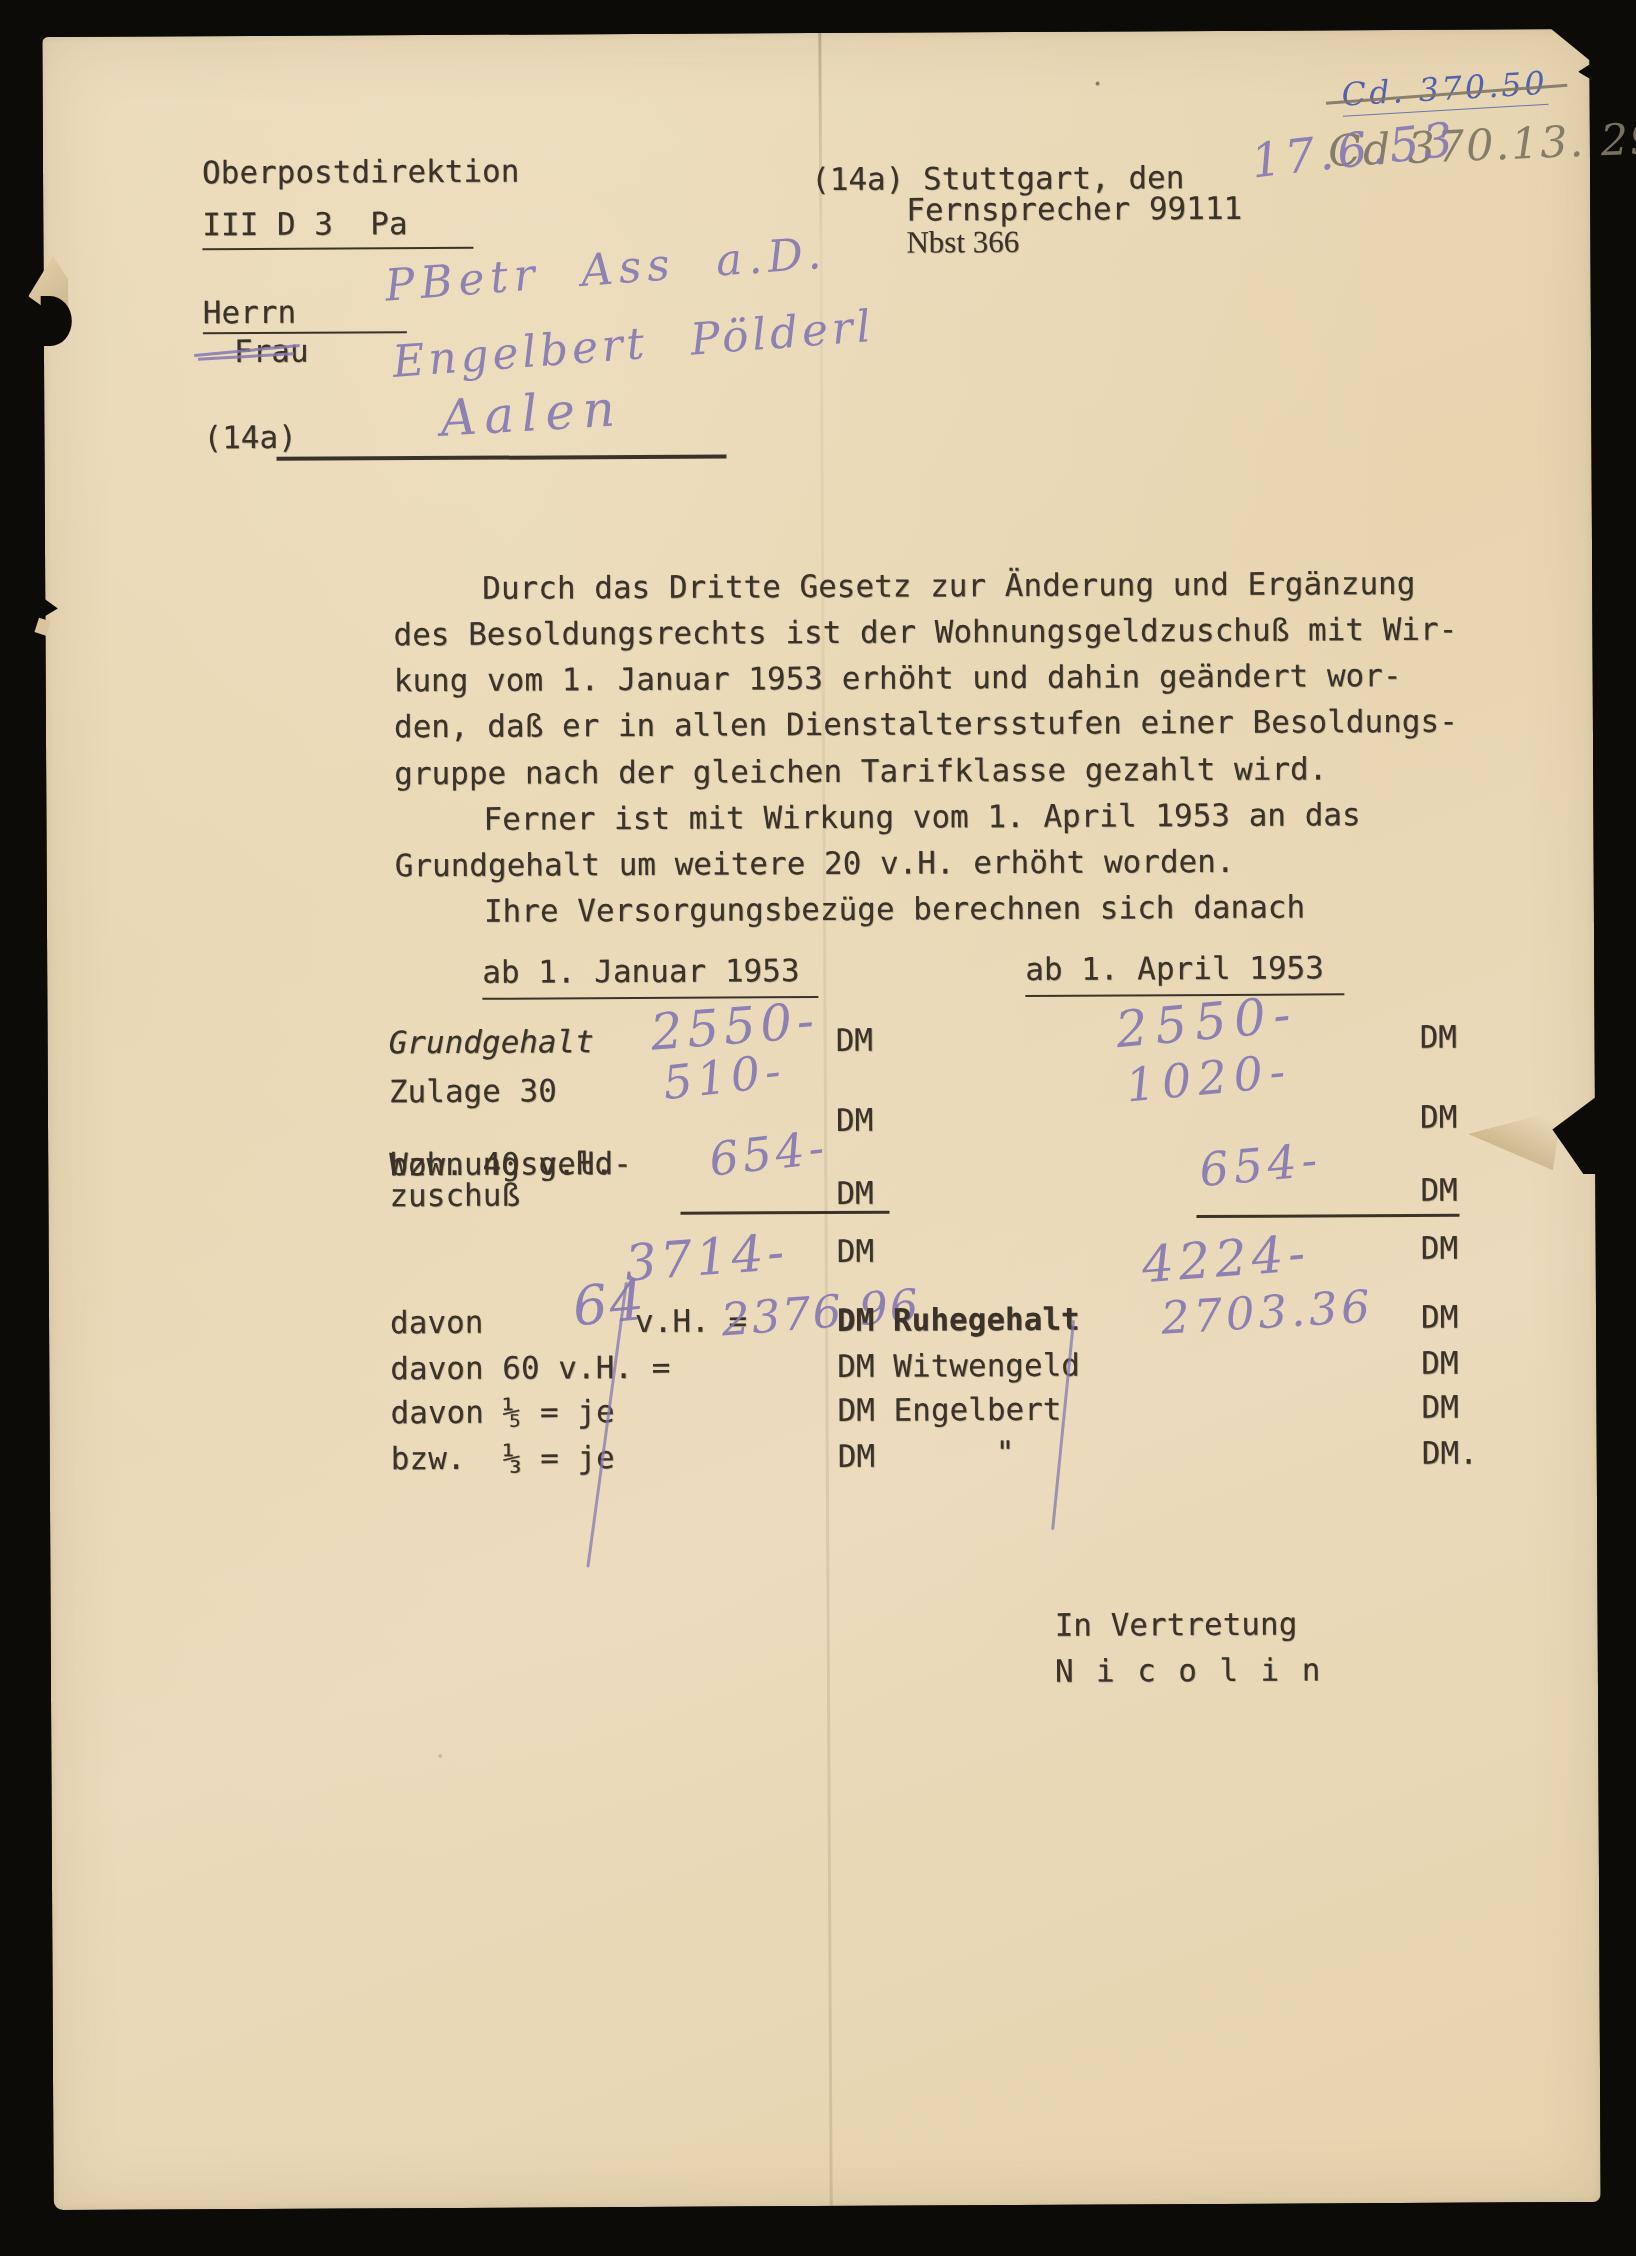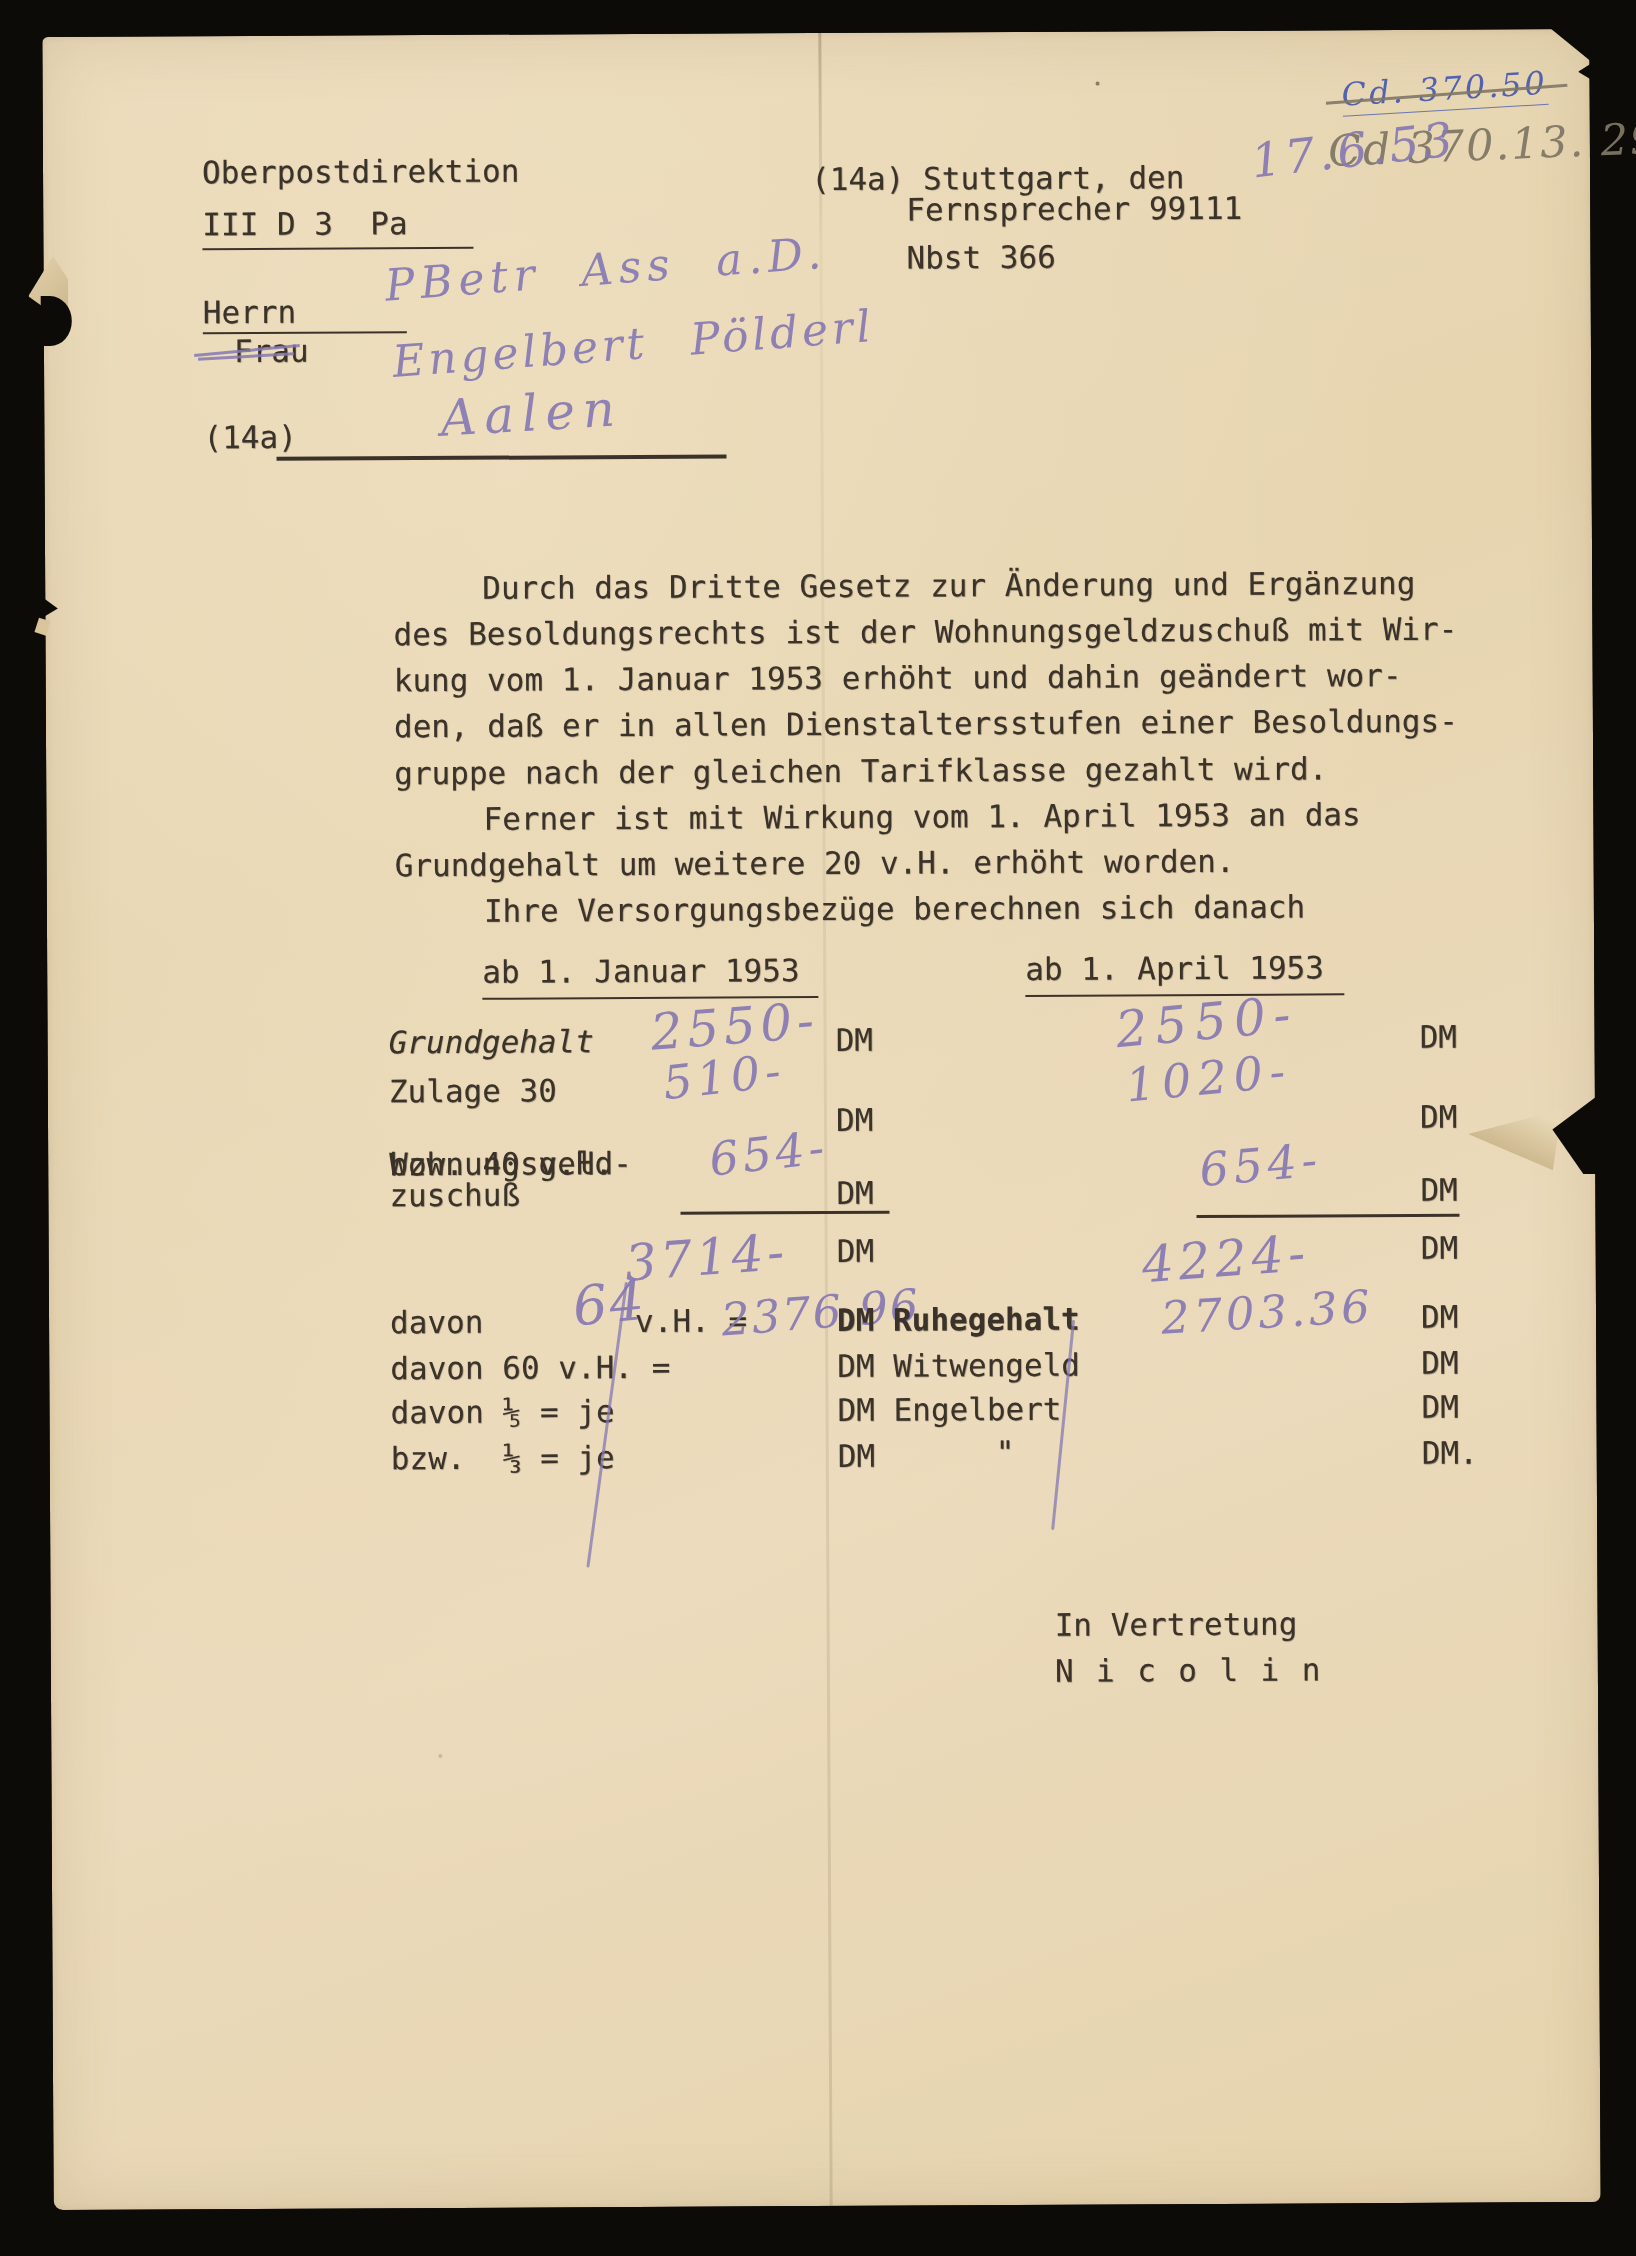--- a/index.html
+++ b/index.html
@@ -67,21 +67,21 @@
     <div class="speck" style="left:387px;top:1719px;opacity:.35;"></div>
 
     <div class="ink" style="left:1299px;top:40px;font-size:32px;letter-spacing:2.9px;transform:rotate(-3deg);border-bottom:1.9px solid rgba(74,92,174,0.8);padding-bottom:1.9px;">Cd. 370.50</div>
     <div class="pencil-strike" style="left:1283px;top:63px;width:242px;transform:rotate(-4deg);"></div>
     <div class="pencil" style="left:1285px;top:90px;font-size:43px;letter-spacing:1.9px;transform:rotate(-2deg);">Cd 370.13. 29</div>
 
     <div class="t" style="left:159px;top:119px;">Oberpostdirektion</div>
     <div class="t" style="left:159px;top:171px;width:271px;border-bottom:2.9px solid #3b332a;padding-bottom:5.8px;">III D 3  Pa</div>
     <div class="t" style="left:768px;top:129px;">(14a) Stuttgart, den</div>
     <div class="t" style="left:863px;top:160px;">Fernsprecher 99111</div>
-    <div class="t" style="left:863px;top:208px;">Nbst 366</div>
+    <div class="t" style="left:863px;top:192px;font-family:Liberation Serif, serif;">Nbst 366</div>
     <div class="hand" style="left:1208px;top:96px;font-size:47px;letter-spacing:3.8px;transform:rotate(-6deg);">17.6.53</div>
 
     <div class="t" style="left:159px;top:259px;width:204px;border-bottom:2.9px solid #3b332a;padding-bottom:1px;">Herrn</div>
     <div class="t" style="left:158px;top:298px;margin-left:32px;">Frau</div>
     <div class="frau-strike" style="left:150px;top:313px;width:106px;"></div>
     <div class="frau-strike" style="left:154px;top:319px;width:96px;transform:rotate(-3deg);"></div>
     <div class="hand" style="left:341px;top:213px;font-size:44px;letter-spacing:5.8px;word-spacing:21px;transform:rotate(-4deg);">PBetr Ass a.D.</div>
     <div class="hand" style="left:348px;top:288px;font-size:44px;letter-spacing:3.8px;word-spacing:25px;transform:rotate(-4deg);">Engelbert Pölderl</div>
     <div class="t" style="left:159px;top:384px;">(14a)</div>
     <div class="hand" style="left:396px;top:354px;font-size:50px;letter-spacing:7.7px;transform:rotate(-3deg);">Aalen</div>

